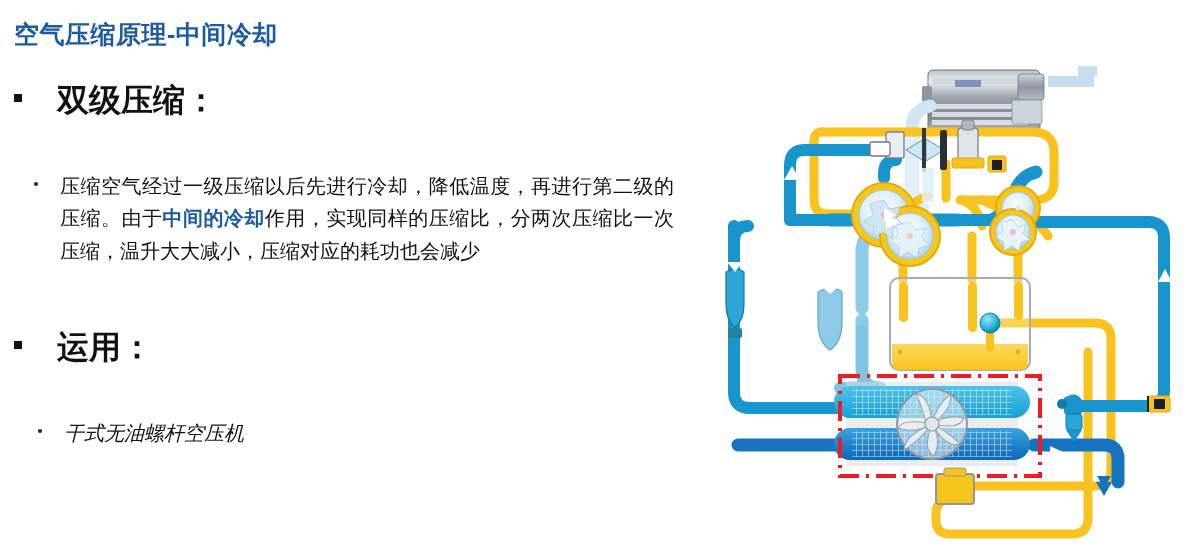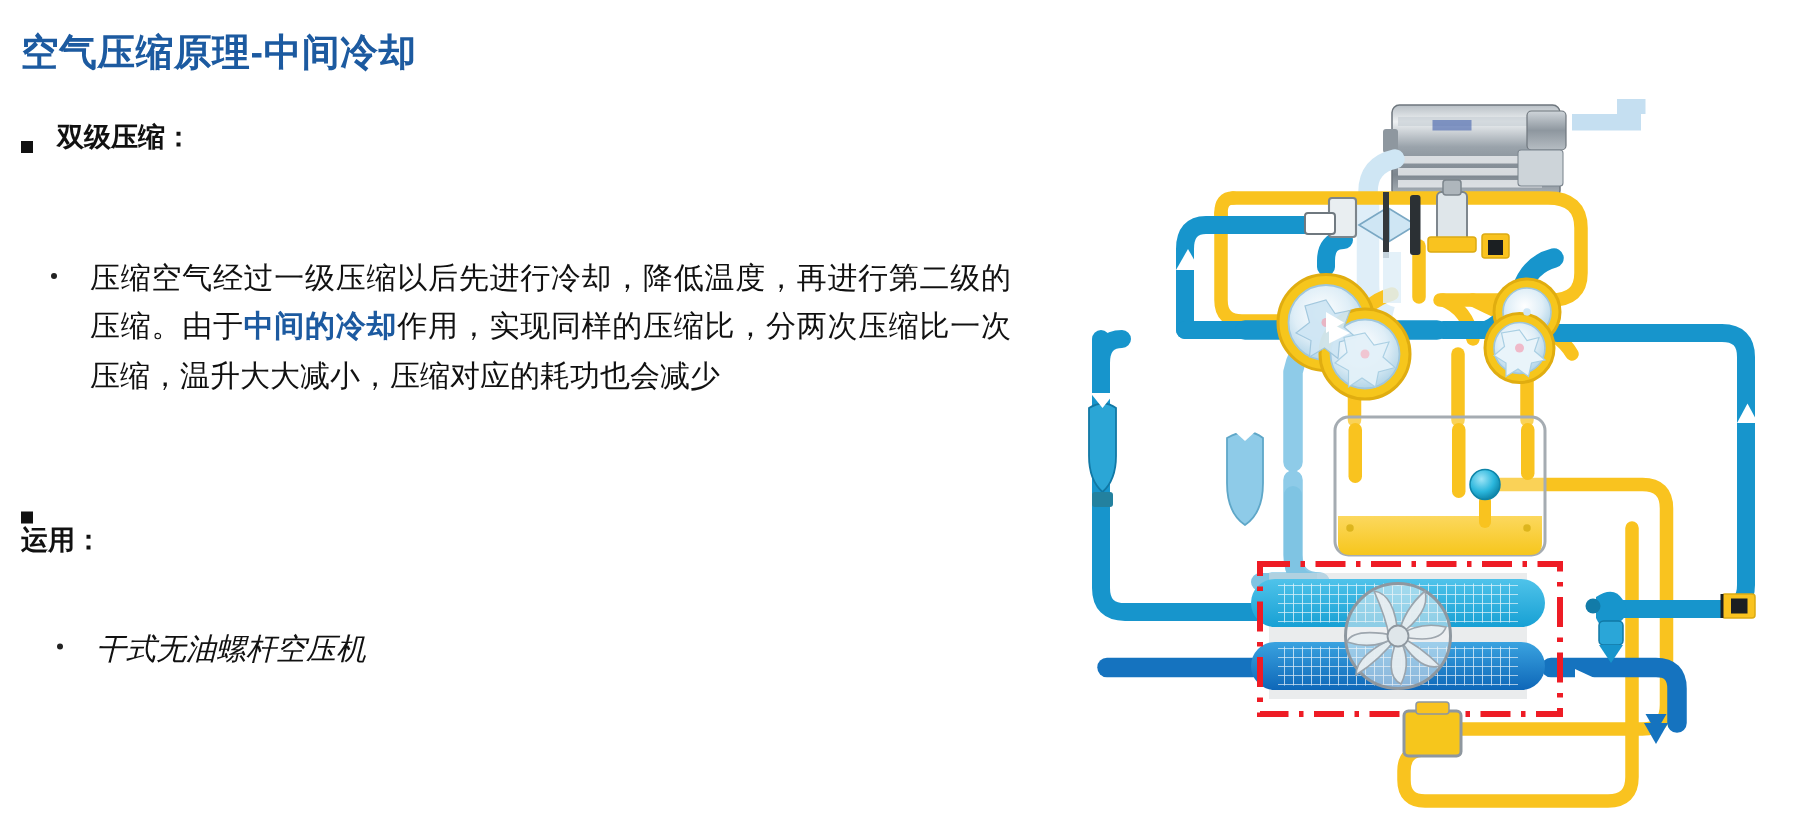--- a/index.html
+++ b/index.html
@@ -26,22 +26,23 @@
 
   .lvl1{
     position:absolute;left:14px;
     display:flex;align-items:flex-start;
   }
   .lvl1 .sq{
     width:8px;height:8px;background:#111;
     margin-top:14px;margin-right:16px;flex:0 0 auto;
   }
   .lvl1 .l1txt{
-    font-size:18px;font-weight:bold;color:#111;line-height:1.25;
+    font-size:32px;font-weight:bold;color:#111;line-height:1.25;
     white-space:nowrap;
+    margin-left:19px;
   }
 
   .lvl2{
     position:absolute;
     display:flex;align-items:flex-start;margin-top:38px;
   }
   .lvl2 .dot{
     width:4px;height:4px;border-radius:50%;background:#222;
     margin-top:12px;margin-right:22px;flex:0 0 auto;
   }
@@ -71,21 +72,21 @@
       <span class="l1txt">双级压缩：</span>
     </div>
 
     <div class="lvl2" style="top:132px;left:34px;width:640px;">
       <span class="dot"></span>
       <span class="l2txt">
         <span>压缩空气经过一级压缩以后先进行冷却，降低温度，再进行第二级的压缩。由于</span><span class="hl">中间的冷却</span><span>作用，实现同样的压缩比，分两次压缩比一次压缩，温升大大减小，压缩对应的耗功也会减少</span>
       </span>
     </div>
 
-    <div class="lvl1" style="top:327px;flex-direction:column;">
+    <div class="lvl1" style="top:327px;">
       <span class="sq"></span>
       <span class="l1txt">运用：</span>
     </div>
 
     <div class="lvl2" style="top:379px;left:38px;width:500px;font-style:italic;">
       <span class="dot"></span>
       <span class="l2txt">干式无油螺杆空压机</span>
     </div>
 
   </div>

